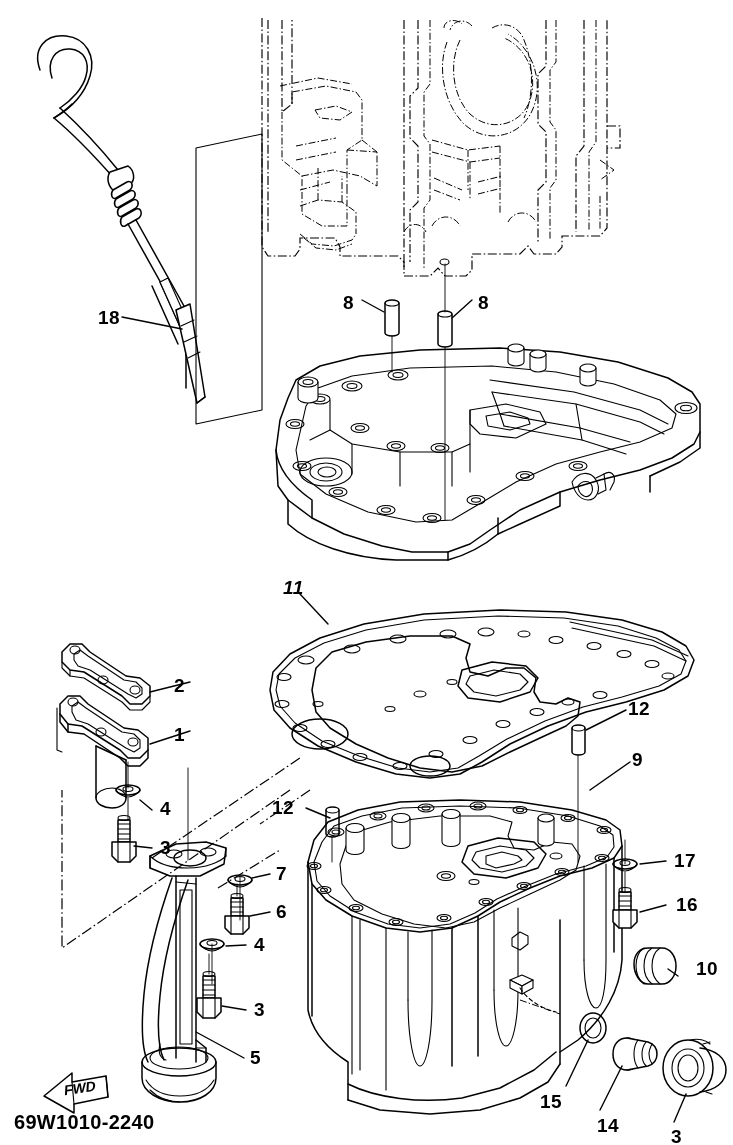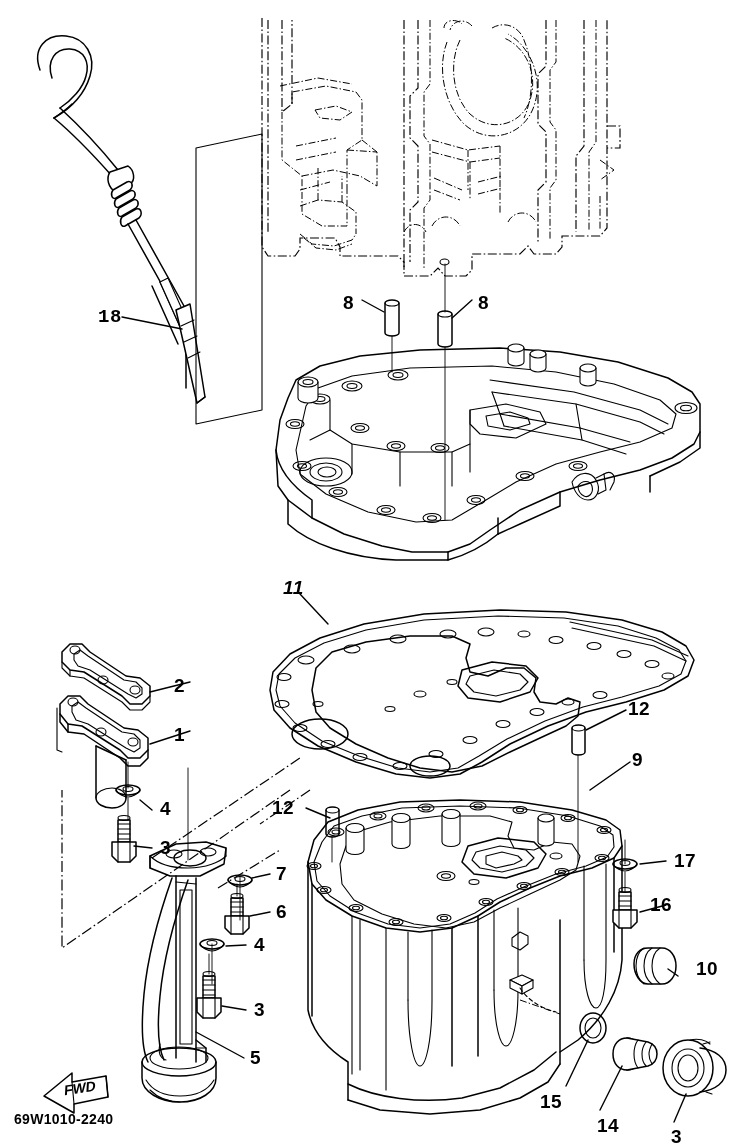--- a/index.html
+++ b/index.html
@@ -19,21 +19,21 @@
     font-weight:700;
     color:#000;
     letter-spacing:0.5px;
     white-space:nowrap;
     line-height:1;
   }
   .partno{
     position:absolute;
     left:14px;top:1111px;
     font-family:"Liberation Sans",sans-serif;
-    font-size:14px;
+    font-size:20px;
     font-weight:700;
     letter-spacing:0.3px;
     color:#000;
     white-space:nowrap;
   }
   .fwd-label{
     position:absolute;
     font-family:"Liberation Sans",sans-serif;
     font-size:14px;
     font-weight:700;
@@ -648,38 +648,38 @@
                         L74 1104 L74 1113 Z"></path>
     <path class="lnt" d="M72 1082 L74 1104"></path>
     <path class="lnt" d="M106 1076 L108 1097"></path>
   </g>
 </svg>
 
 <div class="fwd-label" style="left:64px;top:1080px;transform:rotate(-9deg) skewX(-12deg);">
   <span>FWD</span>
 </div>
 
-<div class="callout" style="left:98px;top:308px;font-family:Liberation Mono, monospace;">18</div>
+<div class="callout" style="left:98px;top:308px;">18</div>
 <div class="callout" style="left:343px;top:293px;">8</div>
 <div class="callout" style="left:478px;top:293px;">8</div>
 <div class="callout" style="left:283px;top:578px;font-style:italic;">11</div>
 <div class="callout" style="left:174px;top:676px;">2</div>
 <div class="callout" style="left:174px;top:725px;">1</div>
 <div class="callout" style="left:160px;top:799px;">4</div>
 <div class="callout" style="left:160px;top:838px;">3</div>
 <div class="callout" style="left:272px;top:798px;">12</div>
 <div class="callout" style="left:628px;top:699px;">12</div>
 <div class="callout" style="left:632px;top:750px;">9</div>
 <div class="callout" style="left:276px;top:864px;">7</div>
 <div class="callout" style="left:276px;top:902px;">6</div>
 <div class="callout" style="left:254px;top:935px;">4</div>
 <div class="callout" style="left:254px;top:1000px;">3</div>
 <div class="callout" style="left:250px;top:1048px;">5</div>
 <div class="callout" style="left:674px;top:851px;">17</div>
-<div class="callout" style="left:650px;top:895px;">16</div>
+<div class="callout" style="left:676px;top:895px;">16</div>
 <div class="callout" style="left:676px;top:959px;margin-left:20px;">10</div>
 <div class="callout" style="left:540px;top:1092px;">15</div>
 <div class="callout" style="left:597px;top:1116px;">14</div>
 <div class="callout" style="left:671px;top:1127px;">3</div>
 
 <div class="partno">69W1010-2240</div>
 
 </div>
 
 </body></html>

